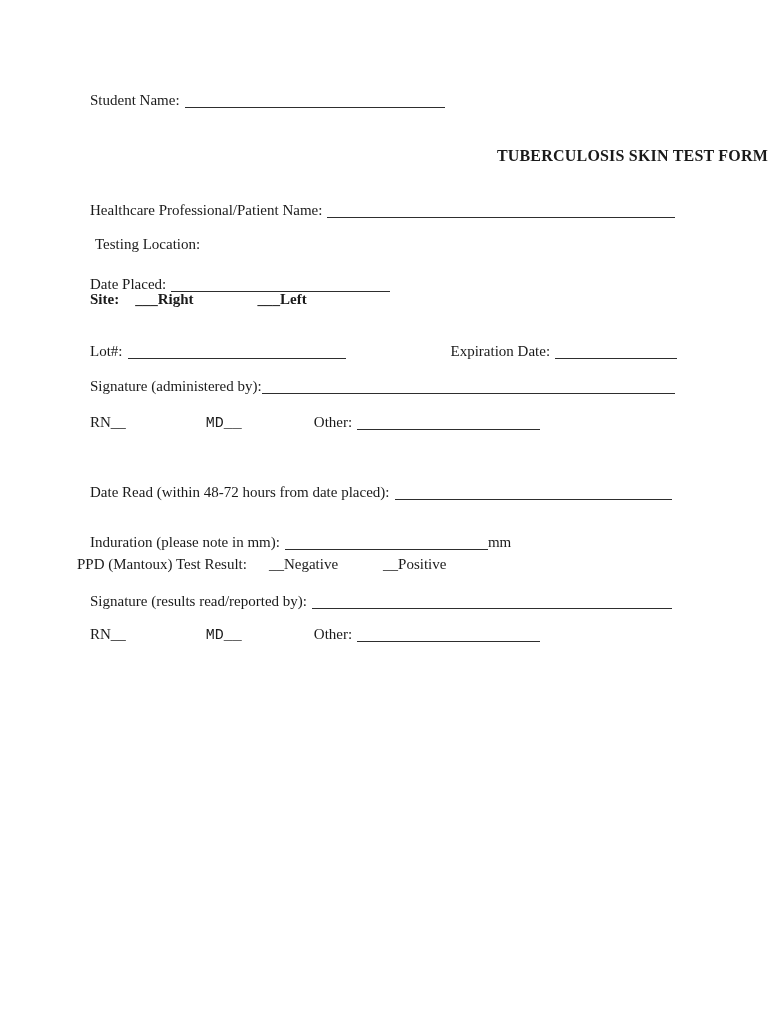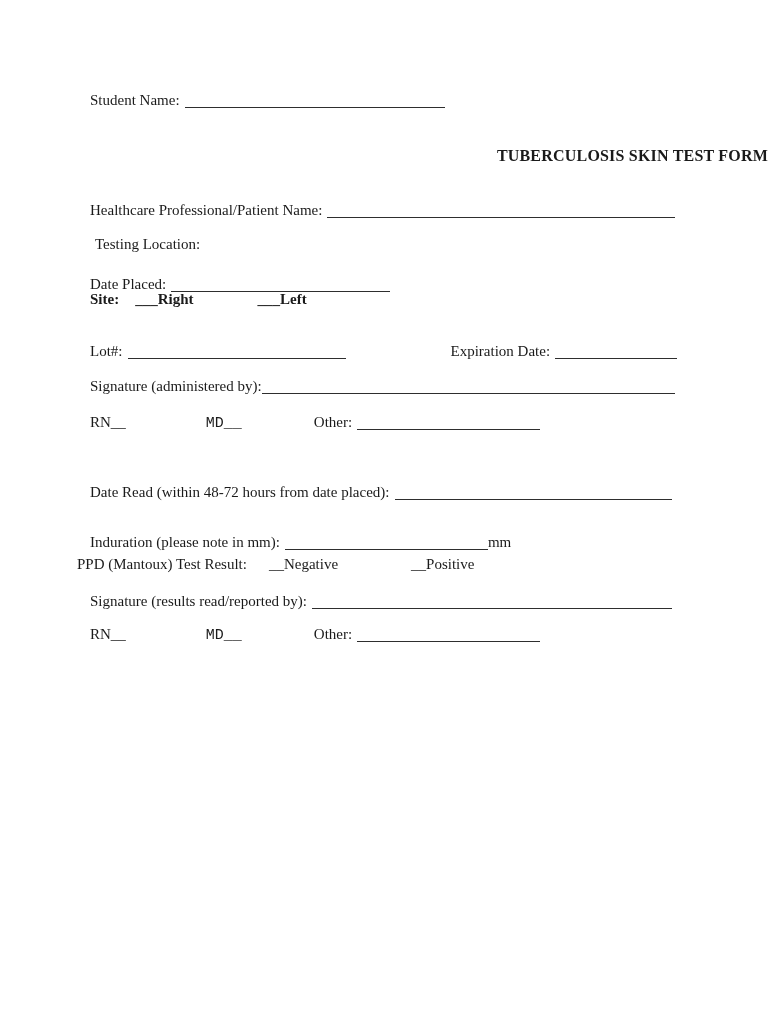--- a/index.html
+++ b/index.html
@@ -55,21 +55,21 @@
   #r-rn1        { left: 90px; top: 414px; }
   #r-rn2        { left: 90px; top: 626px; }
   .rn-row .md-opt    { margin-left: 80px; font-family: Liberation Mono, monospace; }
   .rn-row .other-lbl { margin-left: 72px; }
   .rn-row .other-line { width: 183px; }
   #r-dateread   { left: 90px; top: 484px; width: 582px; }
   #r-indur      { left: 90px; top: 520px; margin-top: 14px; }
   #r-indur .ind-line { width: 203px; }
   #r-ppd        { left: 77px; top: 556px; }
   #r-ppd .opt-neg { margin-left: 22px; }
-  #r-ppd .opt-pos { margin-left: 73px; }
+  #r-ppd .opt-pos { margin-left: 45px; }
   #r-sigres     { left: 90px; top: 593px; width: 582px; }
 </style>
 </head>
 <body>
 
 <div class="page">
 
   <div class="row" id="r-student">
     <span>Student Name:</span>
     <span class="fl grow ml5"></span>

